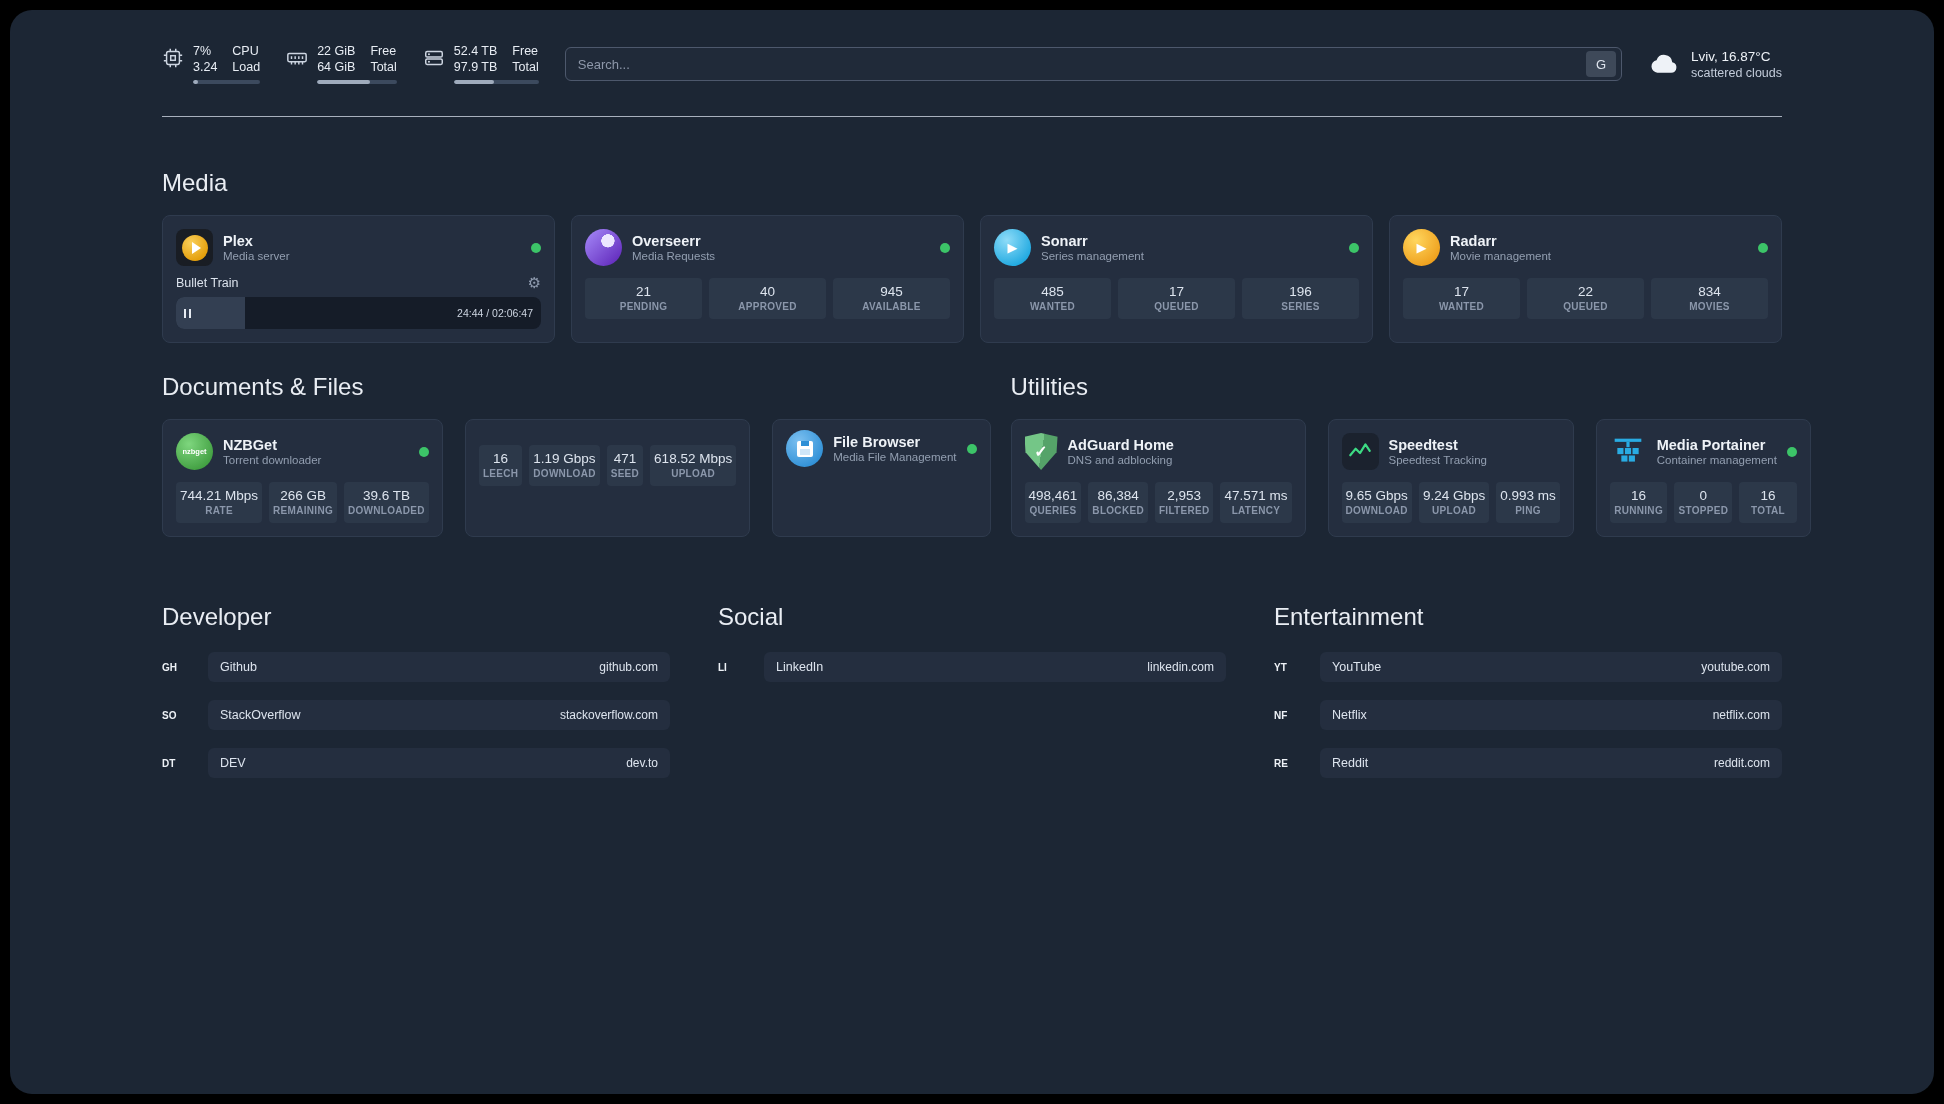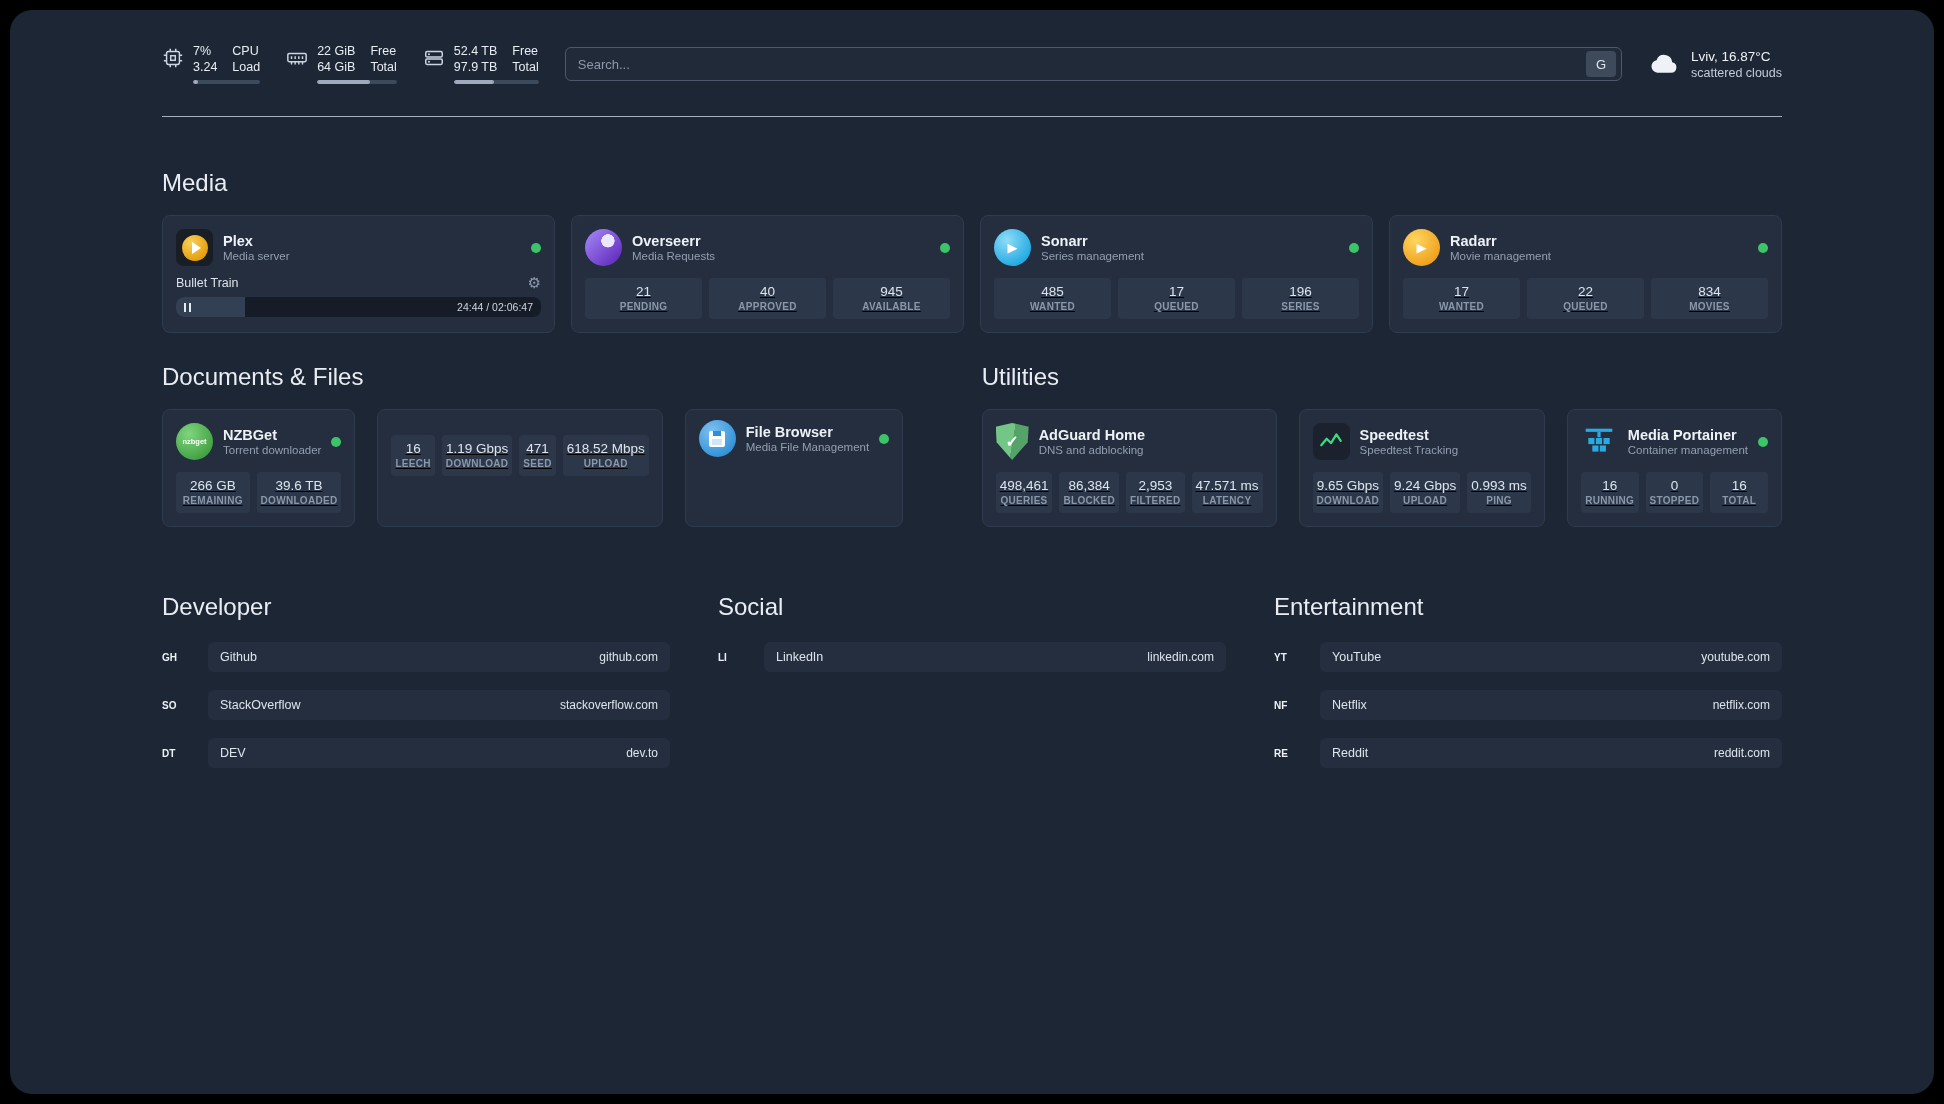--- a/index.html
+++ b/index.html
@@ -34,21 +34,21 @@
   .col-stack { display:flex; flex-direction:row; gap:22px; margin-top:18px; }
 
   
   .card { background:#242e3f; border:1px solid #2f3b4e; border-radius:8px; padding:13px; cursor:pointer; }
   .card-slim { padding:10px 13px; }
   .card-head { display:flex; align-items:center; gap:10px; }
   .head-text { display:flex; flex-direction:column; gap:1px; }
   .app-title { font-size:14.5px; font-weight:600; color:#eef2f7; white-space:nowrap; }
   .app-sub { font-size:11.5px; color:#939fb1; white-space:nowrap; }
   .status-dot { width:10px; height:10px; border-radius:50%; background:#3cc468; margin-left:auto; flex:none; }
-  .stats { display:flex; gap:7px; margin-top:12px;text-decoration:underline; }
+  .stats { display:flex; gap:7px; margin-top:12px; }
   .stat { flex:1; background:#2c3849; border-radius:4px; text-align:center; padding:5px 4px 6px; }
   .stat-val { font-size:13.5px; color:#dde4ee; line-height:17px; white-space:nowrap; }
   .stat-lbl { font-size:10px; font-weight:700; color:#8b97ab; letter-spacing:.3px; line-height:13px; }
 
   
   .app-icon { width:37px; height:37px; flex:none; display:flex; align-items:center; justify-content:center; }
   .plex-icon { background:#191d24; border-radius:8px; }
   .plex-circle { width:26px; height:26px; border-radius:50%; background:radial-gradient(circle at 35% 30%, #f9cf5a, #e5a00d 72%); display:flex; align-items:center; justify-content:center; }
   .plex-tri { width:0; height:0; border-top:6px solid transparent; border-bottom:6px solid transparent; border-left:9px solid #fff; margin-left:3px; }
   .overseerr-icon { border-radius:50%; background:radial-gradient(circle at 62% 32%, #ece6ff 0 19%, rgba(0,0,0,0) 20%), linear-gradient(135deg,#a78bfa,#5b21b6); }
@@ -63,21 +63,21 @@
   .fb-floppy::before { content:""; position:absolute; top:0; left:4px; width:8px; height:5px; background:#2e8fd6; }
   .fb-floppy::after { content:""; position:absolute; bottom:2px; left:3px; width:10px; height:6px; background:#cfe6f8; }
   .adguard-icon { width:33px; height:37px; background:linear-gradient(100deg,#74c687 50%, #55a369 50%); clip-path:polygon(50% 0%,100% 10%,97% 52%,50% 100%,3% 52%,0% 10%); color:#fff; font-size:16px; font-weight:700; }
   .speedtest-icon { background:#1b222e; border-radius:8px; }
   .portainer-icon { background:transparent; }
 
   
   .player-row { display:flex; align-items:center; justify-content:space-between; margin-top:9px; }
   .player-track { font-size:12.5px; color:#dbe2ec; }
   .gear { color:#8d99ad; font-size:15px; line-height:1; cursor:pointer; }
-  .player-bar { position:relative; height:20px; background:#151c28; border-radius:8px; margin-top:7px; overflow:hidden; display:flex; align-items:center; }
+  .player-bar { position:relative; height:32px; background:#151c28; border-radius:8px; margin-top:7px; overflow:hidden; display:flex; align-items:center; }
   .player-fill { position:absolute; left:0; top:0; bottom:0; background:#333f52; }
   .pause { position:relative; margin-left:8px; width:7px; height:9px; border-left:2.5px solid #e6ebf2; border-right:2.5px solid #e6ebf2; cursor:pointer; }
   .player-time { position:absolute; right:8px; font-size:10.5px; color:#cdd5e1; }
 
   
   .bookmarks { display:grid; grid-template-columns:1fr 1fr 1fr; gap:48px; margin-top:66px; padding-bottom:36px; }
   .bm-group .section-title { margin-bottom:21px; }
   .bm-row { display:flex; align-items:center; gap:6px; margin-bottom:18px; cursor:pointer; }
   .bm-abbr { width:40px; font-size:10px; font-weight:700; color:#eef2f7; flex:none; }
   .bm-bar { flex:1; height:30px; background:#242e3f; border-radius:6px; display:flex; align-items:center; justify-content:space-between; padding:0 12px; }
@@ -299,20 +299,24 @@
               <div class="app-icon nzbget-icon">
                   <span>nzbget</span>
                 </div>
               <div class="head-text">
                 <span class="app-title">NZBGet</span>
                 <span class="app-sub">Torrent downloader</span>
               </div>
               <span class="status-dot"></span>
             </div>
             <div class="stats">
+              <div class="stat">
+                <div class="stat-val">744.21 Mbps</div>
+                <div class="stat-lbl">RATE</div>
+              </div>
               <div class="stat">
                 <div class="stat-val">266 GB</div>
                 <div class="stat-lbl">REMAINING</div>
               </div>
               <div class="stat">
                 <div class="stat-val">39.6 TB</div>
                 <div class="stat-lbl">DOWNLOADED</div>
               </div>
             </div>
           </div>

